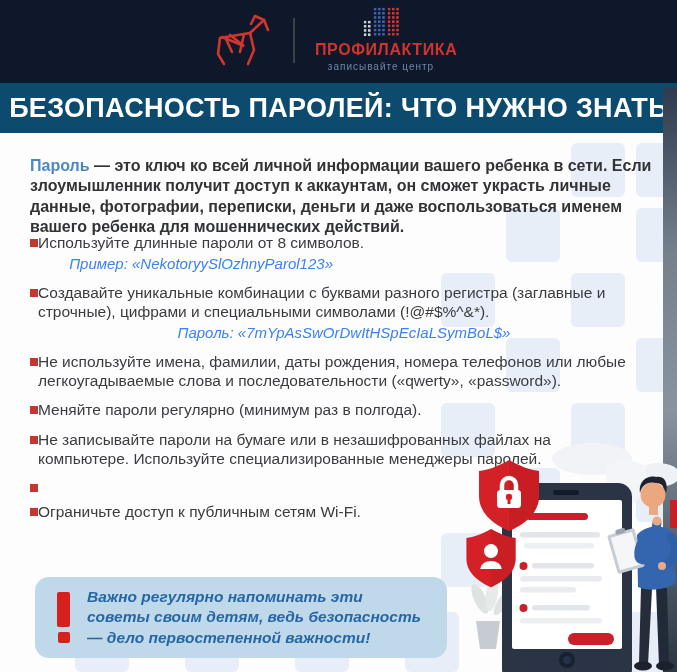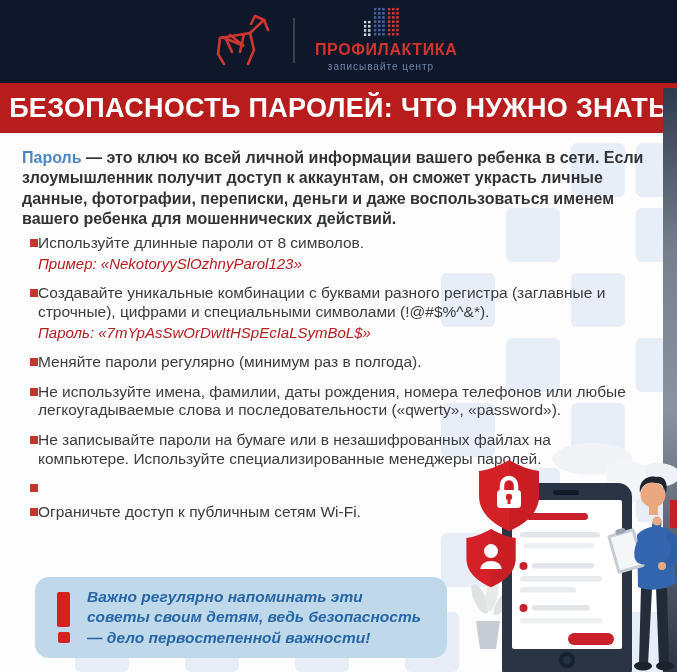--- a/index.html
+++ b/index.html
@@ -14,41 +14,41 @@
   .hdr-divider{position:absolute;left:293px;top:18px;width:2px;height:45px;background:#3c4148;}
   .brand{position:absolute;left:315px;top:5px;width:132px;text-align:center;}
   .pxrow{display:flex;justify-content:center;align-items:flex-end;gap:1px;height:32px;}
   .pxg{background-image:radial-gradient(#ccd2da 1.3px,transparent 1.5px);background-size:4.2px 4.2px;width:9px;height:17px;}
   .pxb{background-image:radial-gradient(#3f63a8 1.3px,transparent 1.5px);background-size:4.2px 4.2px;width:13px;height:30px;}
   .pxr{background-image:radial-gradient(#cf372e 1.3px,transparent 1.5px);background-size:4.2px 4.2px;width:13px;height:30px;}
   .brand-name{font-size:16px;font-weight:bold;color:#d0342c;letter-spacing:.6px;margin-top:4px;}
   .brand-sub{font-size:10px;color:#7086a8;letter-spacing:1px;margin-top:2px;}
   
   .banner{
-    position:absolute;top:83px;left:0;width:677px;height:50px;background:#b91c1c;z-index:1;
+    position:absolute;top:83px;left:0;width:677px;height:50px;background:#0c4a6e;z-index:1;
     display:flex;align-items:center;justify-content:center;
   }
   .banner-title{margin:0;font-size:27px;font-weight:bold;color:#ffffff;letter-spacing:.3px;white-space:nowrap;}
   
   .bgsq{position:absolute;width:54px;height:54px;border-radius:6px;background:#e8eef7;z-index:0;}
   .bgsq.tall{height:60px;}
   
-  .intro{position:absolute;top:148px;left:22px;width:634px;margin:0;z-index:2;
+  .intro{position:absolute;top:148px;left:22px;width:634px;margin:8px;z-index:2;
     font-size:16px;font-weight:bold;color:#323335;line-height:1.27;}
   .intro .lead{color:#4d87c5;}
   
   .tips{position:absolute;top:234px;left:30px;width:640px;margin:0;padding:0;list-style:none;z-index:2;}
   .tips li{display:flex;margin-bottom:11px;}
   .bsq{flex:none;width:8px;height:8px;background:#c2372f;margin-top:5px;}
   .li-body{display:block;}
   .tips .t{display:block;max-width:638px;font-size:15.5px;line-height:1.2;color:#3b3c3f;}
   .tips li:nth-child(2) .t{max-width:612px;}
   .tips li:nth-child(5) .t{max-width:548px;}
   .tips li:nth-child(7) .t{max-width:402px;}
-  .tips .ex{display:block;font-size:15px;font-style:italic;color:#b91c1c;line-height:1.25;margin-top:2px;}
+  .tips .ex{display:block;font-size:15px;font-style:italic;color:#3b82f6;line-height:1.25;margin-top:2px;text-align:center;}
   .tips .ex:empty{display:none;}
   
   .warning{
     position:absolute;top:577px;left:35px;width:412px;height:81px;border-radius:14px;
     background:#bfd9eb;z-index:3;display:flex;align-items:center;
   }
   .excl{display:flex;flex-direction:column;align-items:center;margin:0 17px 0 22px;}
   .excl-bar{width:13px;height:35px;background:#d6211f;border-radius:2px;}
   .excl-dot{width:12px;height:11px;background:#d6211f;border-radius:2px;margin-top:5px;}
   .warning-text{margin:0;width:336px;font-size:15.5px;font-weight:bold;color:#2766a5;line-height:1.3;font-style:italic;}
@@ -129,27 +129,27 @@
     <li>
       <span class="bsq"></span>
       <span class="li-body">
           <span class="t">Создавайте уникальные комбинации с буквами разного регистра (заглавные и строчные), цифрами и специальными символами (!@#$%^&amp;*).</span>
           <span class="ex">Пароль: «7mYpAsSwOrDwItHSpEcIaLSymBoL$»</span>
         </span>
     </li>
     <li>
       <span class="bsq"></span>
       <span class="li-body">
+          <span class="t">Не используйте имена, фамилии, даты рождения, номера телефонов или любые легкоугадываемые слова и последовательности («qwerty», «password»).</span>
+        </span>
+    </li>
+    <li>
+      <span class="bsq"></span>
+      <span class="li-body">
           <span class="t">Меняйте пароли регулярно (минимум раз в полгода).</span>
-        </span>
-    </li>
-    <li>
-      <span class="bsq"></span>
-      <span class="li-body">
-          <span class="t">Не используйте имена, фамилии, даты рождения, номера телефонов или любые легкоугадываемые слова и последовательности («qwerty», «password»).</span>
         </span>
     </li>
     <li>
       <span class="bsq"></span>
       <span class="li-body">
           <span class="t">Не записывайте пароли на бумаге или в незашифрованных файлах на компьютере. Используйте специализированные менеджеры паролей.</span>
         </span>
     </li>
     <li>
       <span class="bsq"></span>

